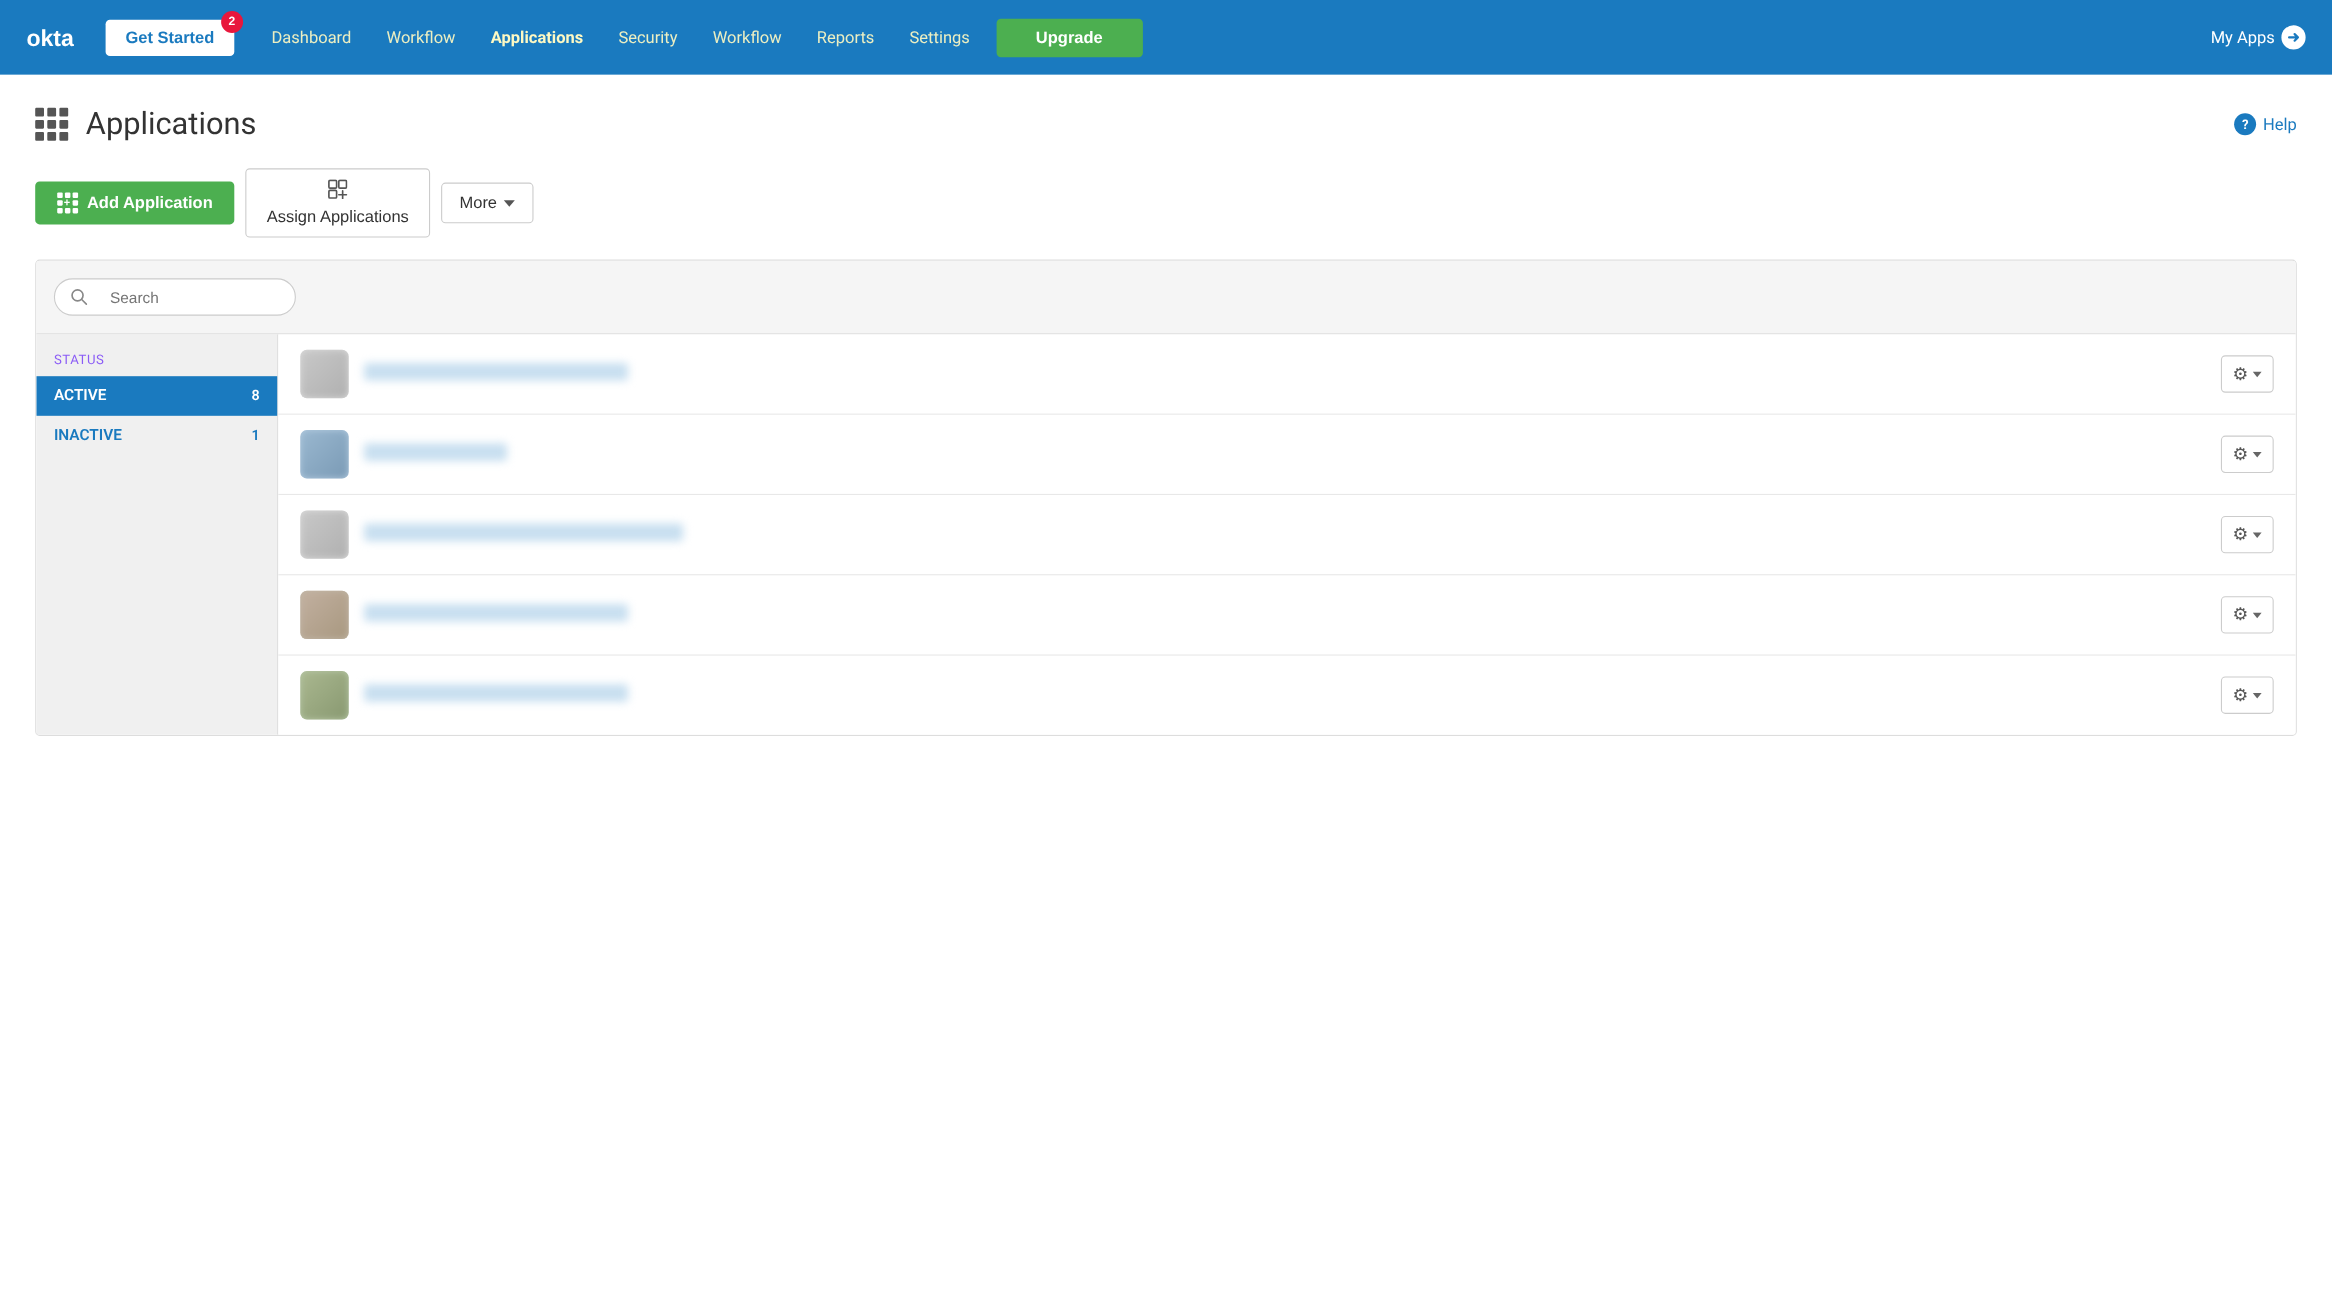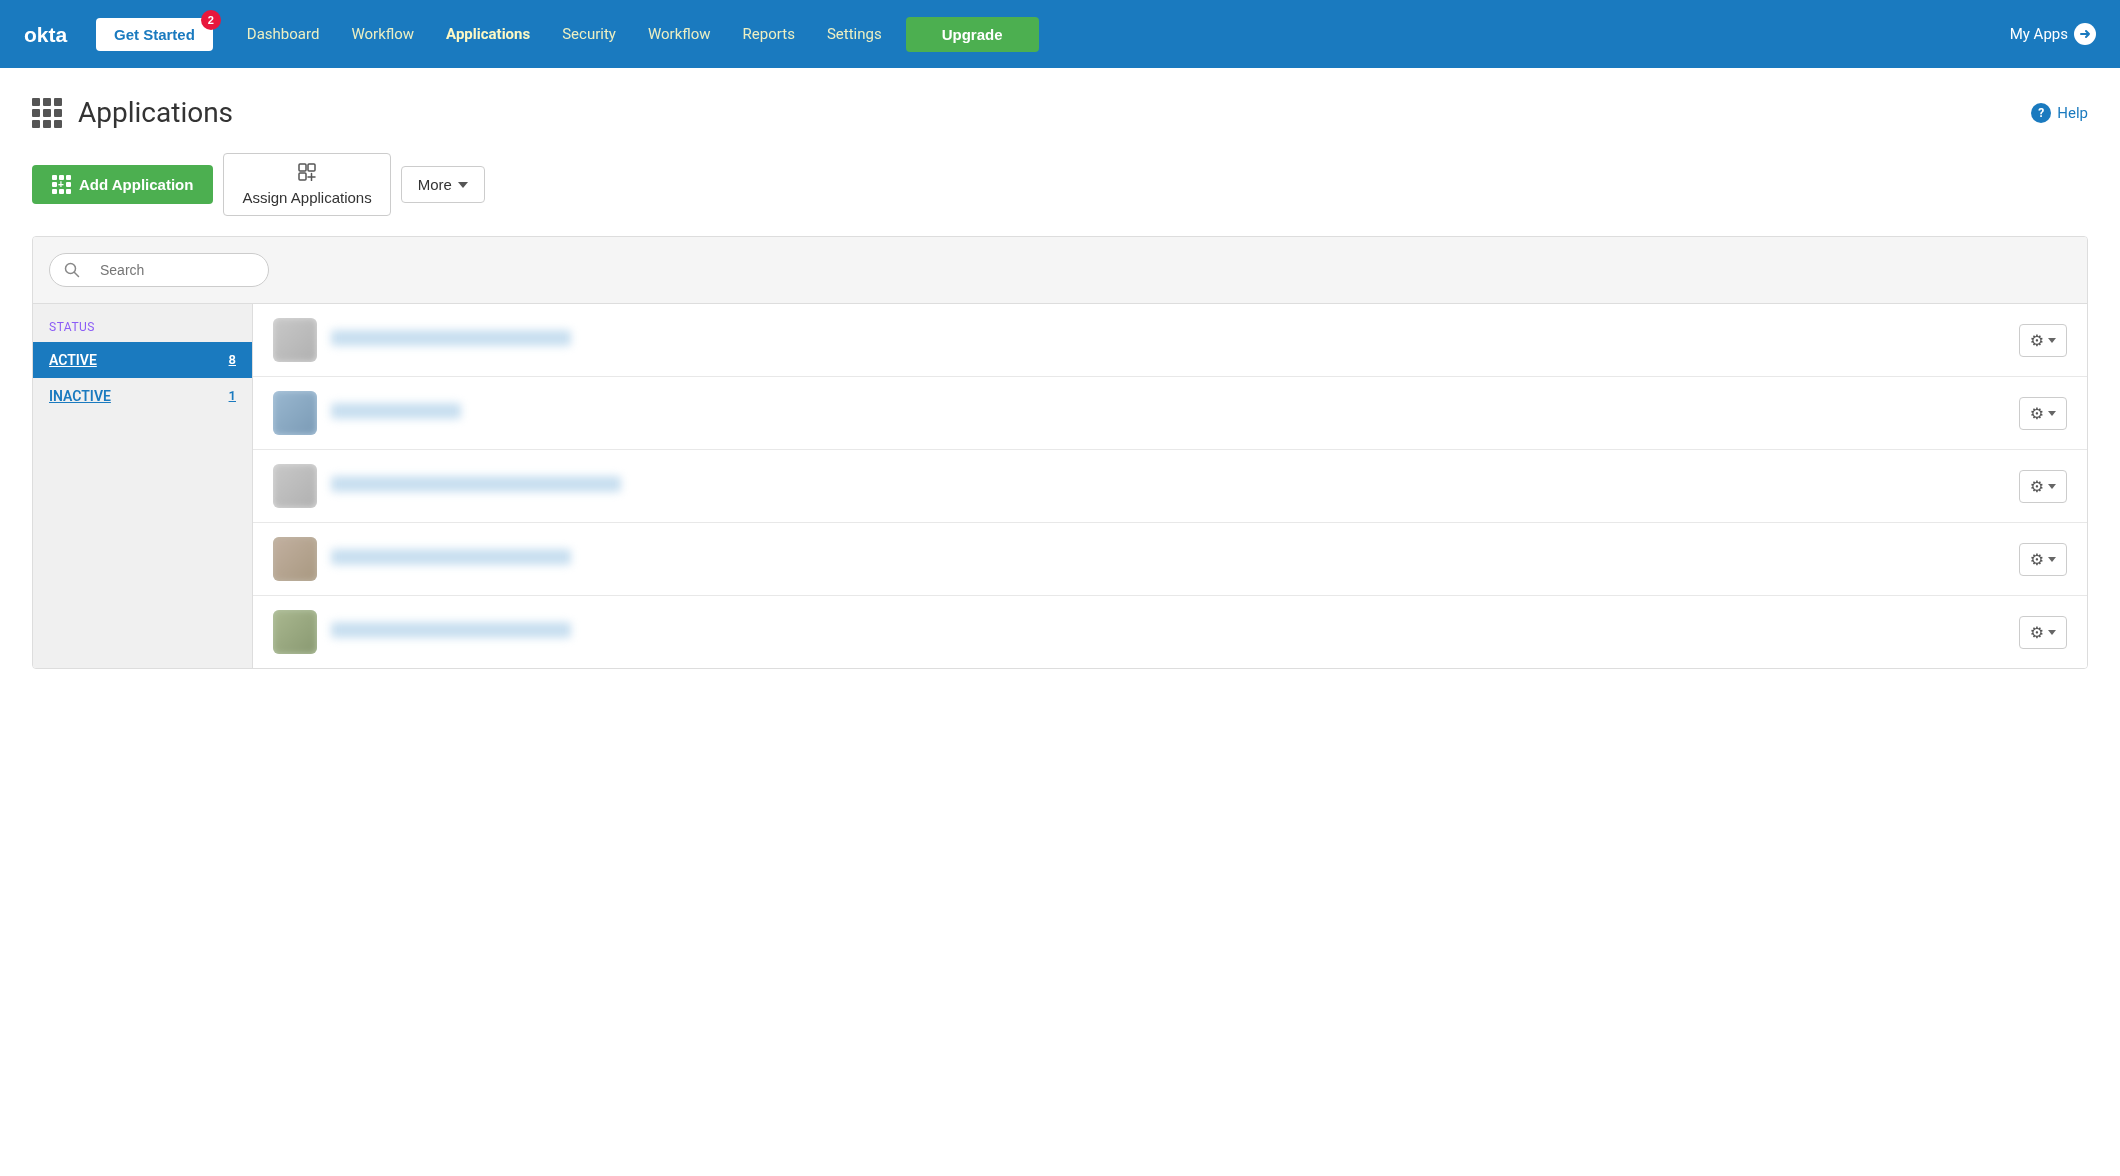--- a/index.html
+++ b/index.html
@@ -268,27 +268,27 @@
     .sidebar-section-label {
       font-size: 12px;
       font-weight: 400;
       color: #8b5cf6;
       padding: 16px 16px 8px;
       letter-spacing: 0.5px;
       text-transform: uppercase;
     }
     .sidebar-item {
       display: flex;
+      align-items: center;
       justify-content: space-between;
       padding: 10px 16px;
       cursor: pointer;
       font-size: 14px;
       color: #1a7abf;
       font-weight: 600;
-      text-decoration: underline;
     }
     .sidebar-item.active {
       background: #1a7abf;
       color: #fff;
     }
     .sidebar-item-count {
       font-size: 13px;
       font-weight: 600;
     }
 

